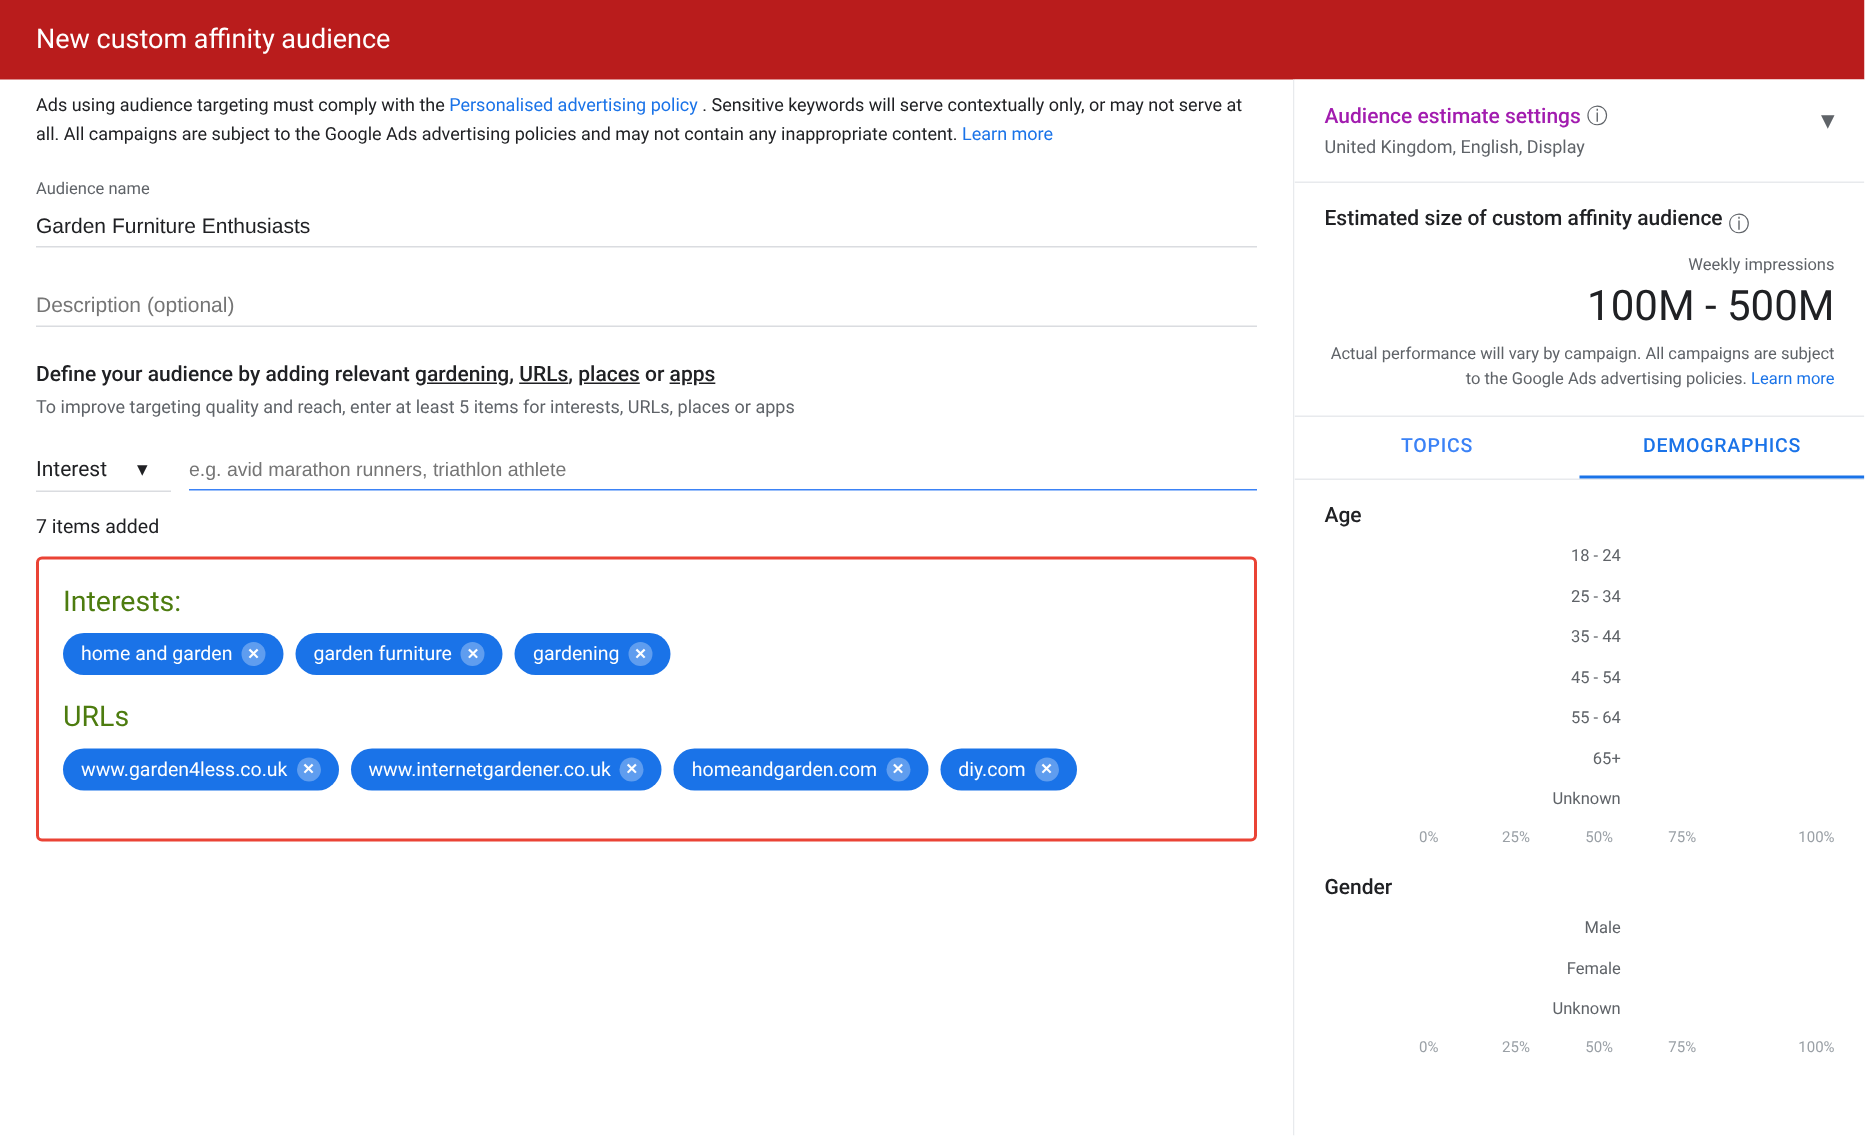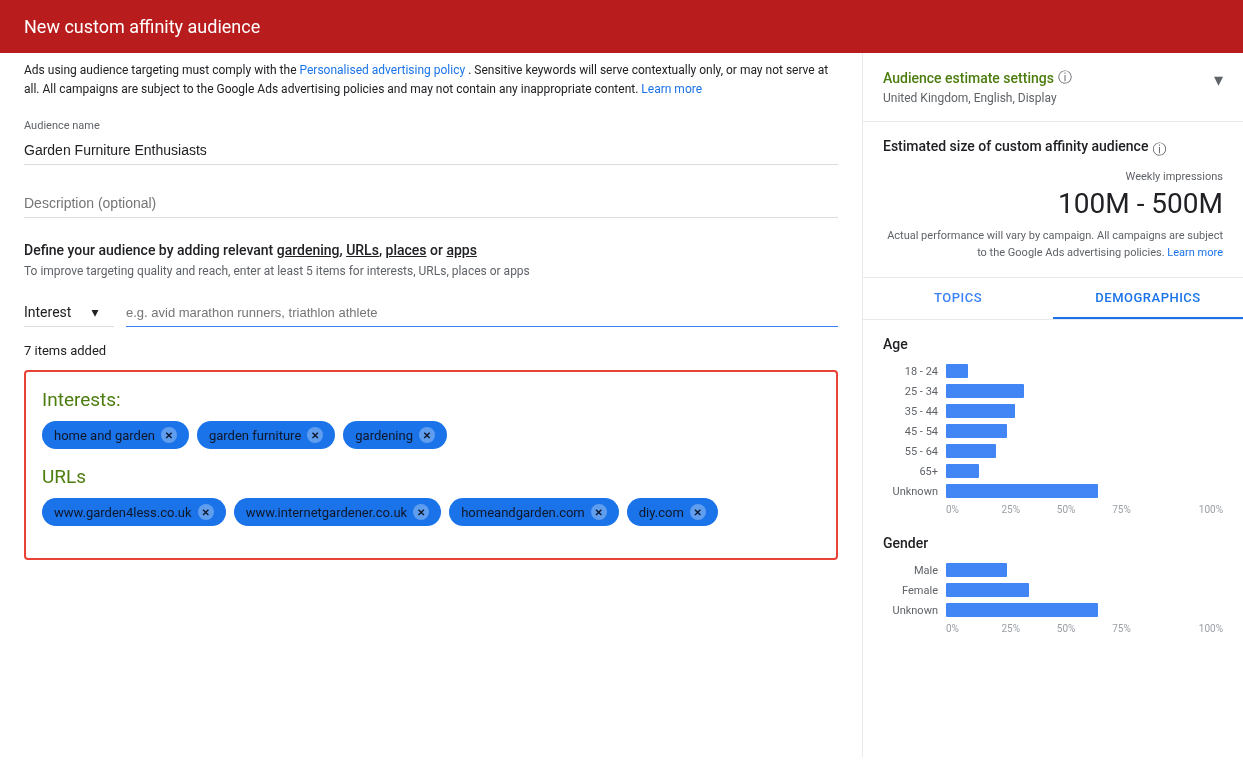--- a/index.html
+++ b/index.html
@@ -118,21 +118,21 @@
       flex-wrap: wrap;
       gap: 8px;
       margin-bottom: 16px;
     }
 
     .tag {
       display: inline-flex;
       align-items: center;
       gap: 6px;
       background: #1a73e8;
-      color: #0f172a;
+      color: #ffffff;
       border-radius: 16px;
       padding: 6px 12px;
       font-size: 13px;
     }
 
     .tag-close {
       width: 16px;
       height: 16px;
       border-radius: 50%;
       background: rgba(255,255,255,0.3);
@@ -148,21 +148,21 @@
     .audience-settings {
       padding: 16px 20px;
       border-bottom: 1px solid #e8eaed;
       display: flex;
       justify-content: space-between;
       align-items: flex-start;
     }
     .audience-settings-title {
       font-size: 14px;
       font-weight: 500;
-      color: #4d7c0f;
+      color: #a21caf;
     }
     .audience-settings-sub {
       font-size: 12px;
       color: #5f6368;
       margin-top: 4px;
     }
     .settings-help {
       color: #5f6368;
       font-size: 14px;
       margin-left: 4px;
@@ -234,20 +234,21 @@
 
     .bar-chart {
       margin-bottom: 20px;
     }
 
     .bar-row {
       display: flex;
       align-items: center;
       margin-bottom: 6px;
       gap: 8px;
+      flex-direction: column;
     }
 
     .bar-label {
       font-size: 11px;
       color: #5f6368;
       width: 55px;
       text-align: right;
       flex-shrink: 0;
     }
 

